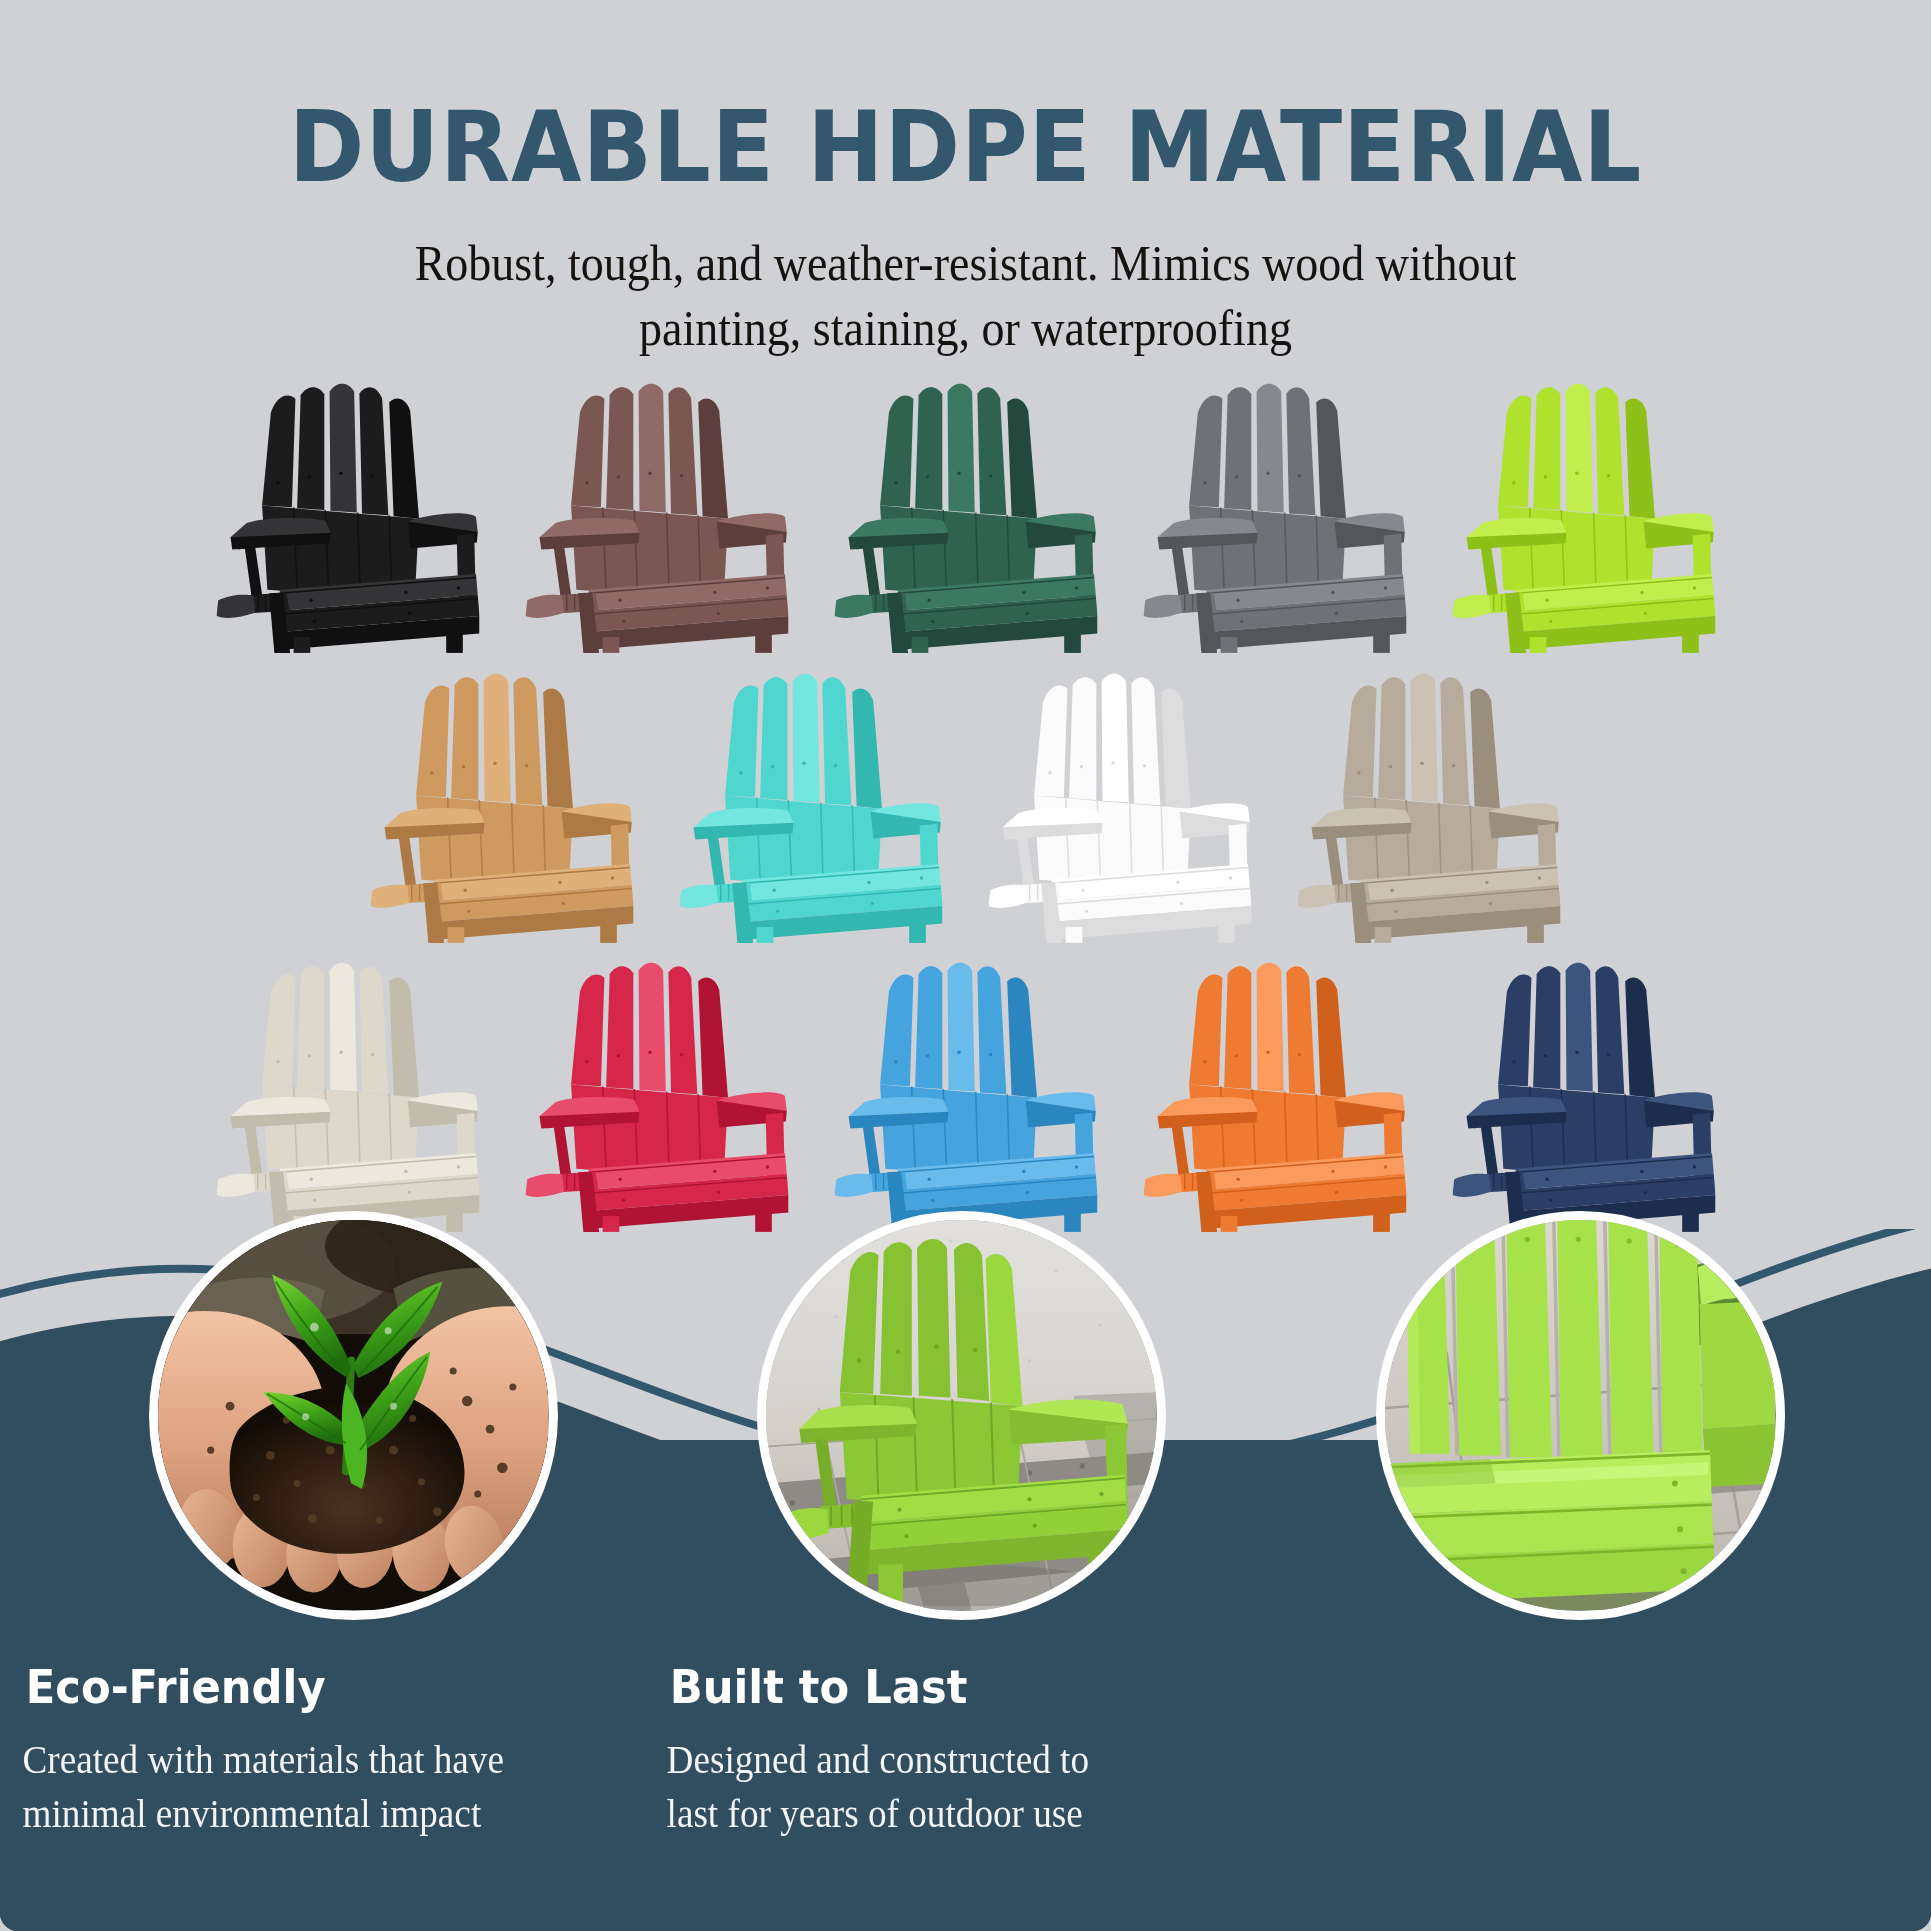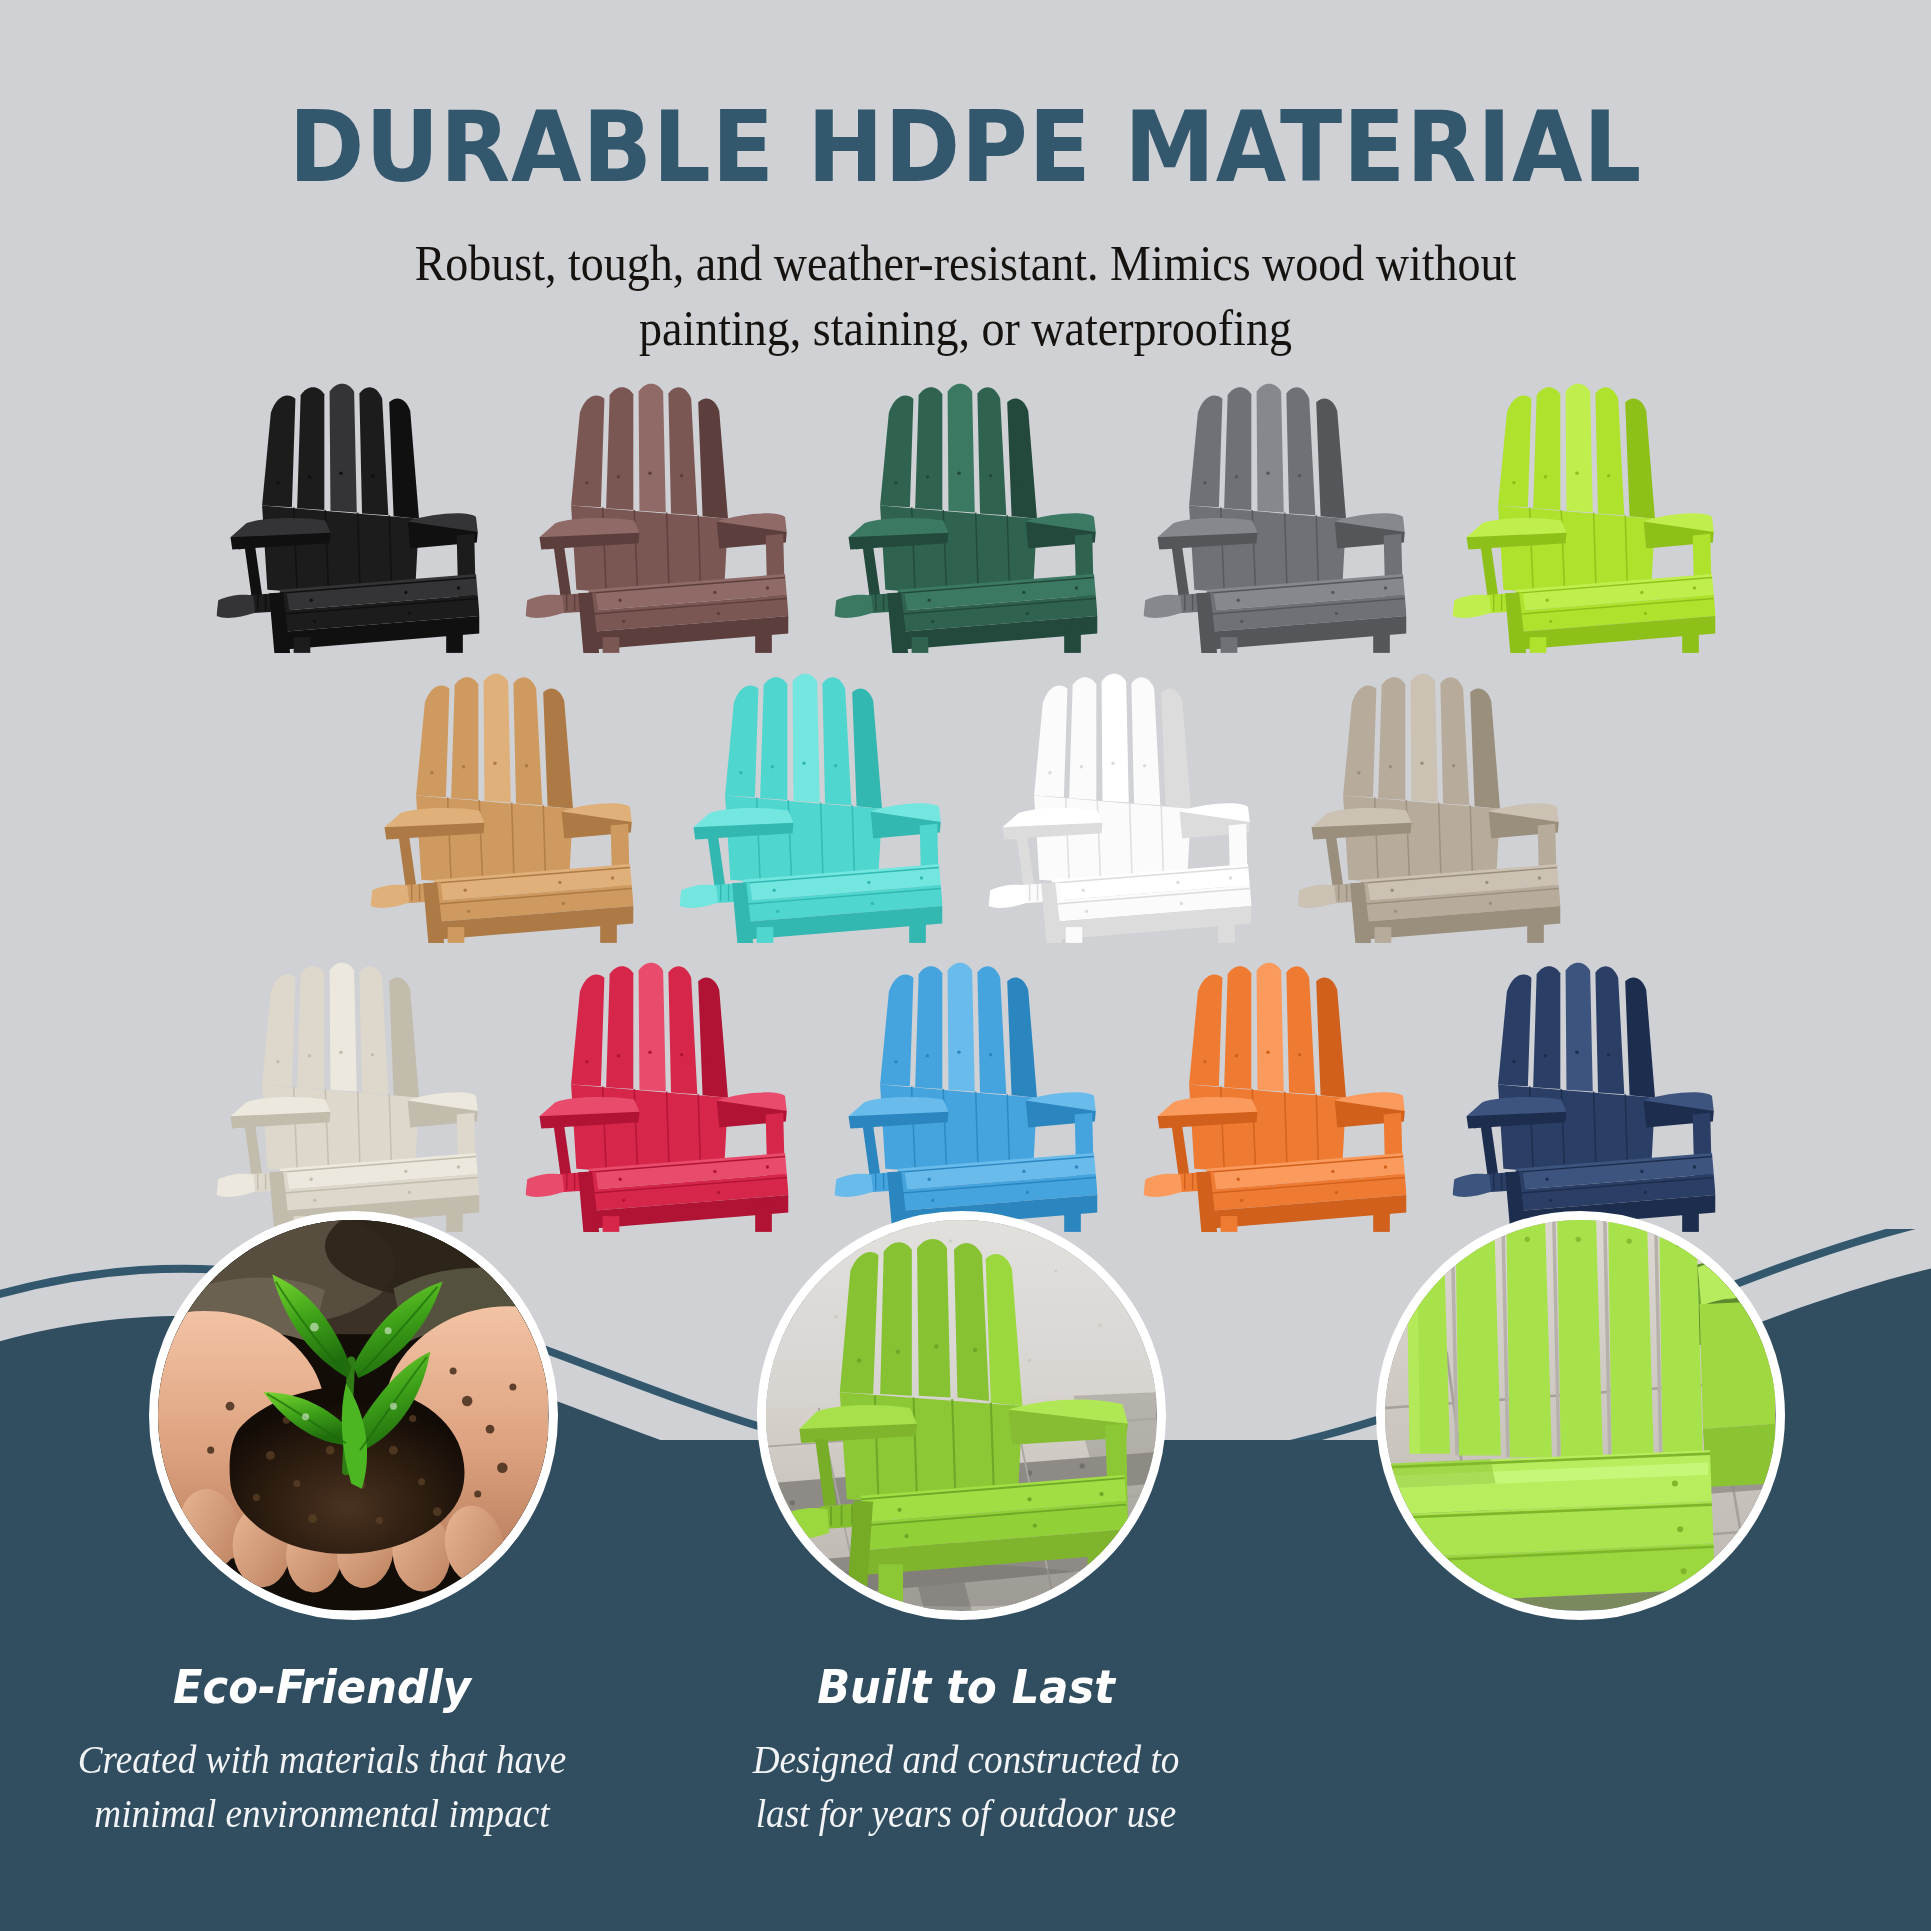--- a/index.html
+++ b/index.html
@@ -2,21 +2,21 @@
 <html style="font-size:14px"><head>
 <meta charset="utf-8">
 <style>
   html,body{margin:0;padding:0;}
   body{
     width:1931px;height:1931px;overflow:hidden;
     background:#cfd1d5;
     font-family:"Liberation Sans",sans-serif;
     position:relative;
   }
-  #stage{position:absolute;inset:0;width:1931px;height:1931px;overflow:hidden;}
+  #stage{position:absolute;inset:0;width:1931px;height:1931px;overflow:hidden;border-radius:18px;}
 
   
   .hdr{position:absolute;left:0;top:0;width:1931px;text-align:center;}
   .title{
     font-family:"DejaVu Sans",sans-serif;
     font-weight:700;
     font-size:98px;
     letter-spacing:0.9px;
     color:#33586e;
     margin:0;
@@ -55,21 +55,21 @@
     border:9.7px solid #ffffff;overflow:hidden;background:#8a8d90;
     box-sizing:border-box;
   }
   .circ.c1{left:149px;top:0;}
   .circ.c2{left:757px;top:0;}
   .circ.c3{left:1376px;top:0;}
   .circ svg{position:absolute;left:0;top:0;}
 
   
   .caps{position:absolute;left:0;top:1663px;width:1931px;display:flex;}
-  .cap{width:644px;text-align:center;font-style:italic;}
+  .cap{width:644px;}
   .cap h3{
     font-family:"DejaVu Sans",sans-serif;
     font-weight:700;font-size:47px;color:#ffffff;margin:0;
     line-height:1;transform:scaleX(0.92);
   }
   .cap p{
     font-family:"Liberation Serif",serif;
     font-size:40px;color:#f2f4f5;margin:0;padding-top:23px;
     line-height:1.34;transform:scaleX(0.93);
   }

